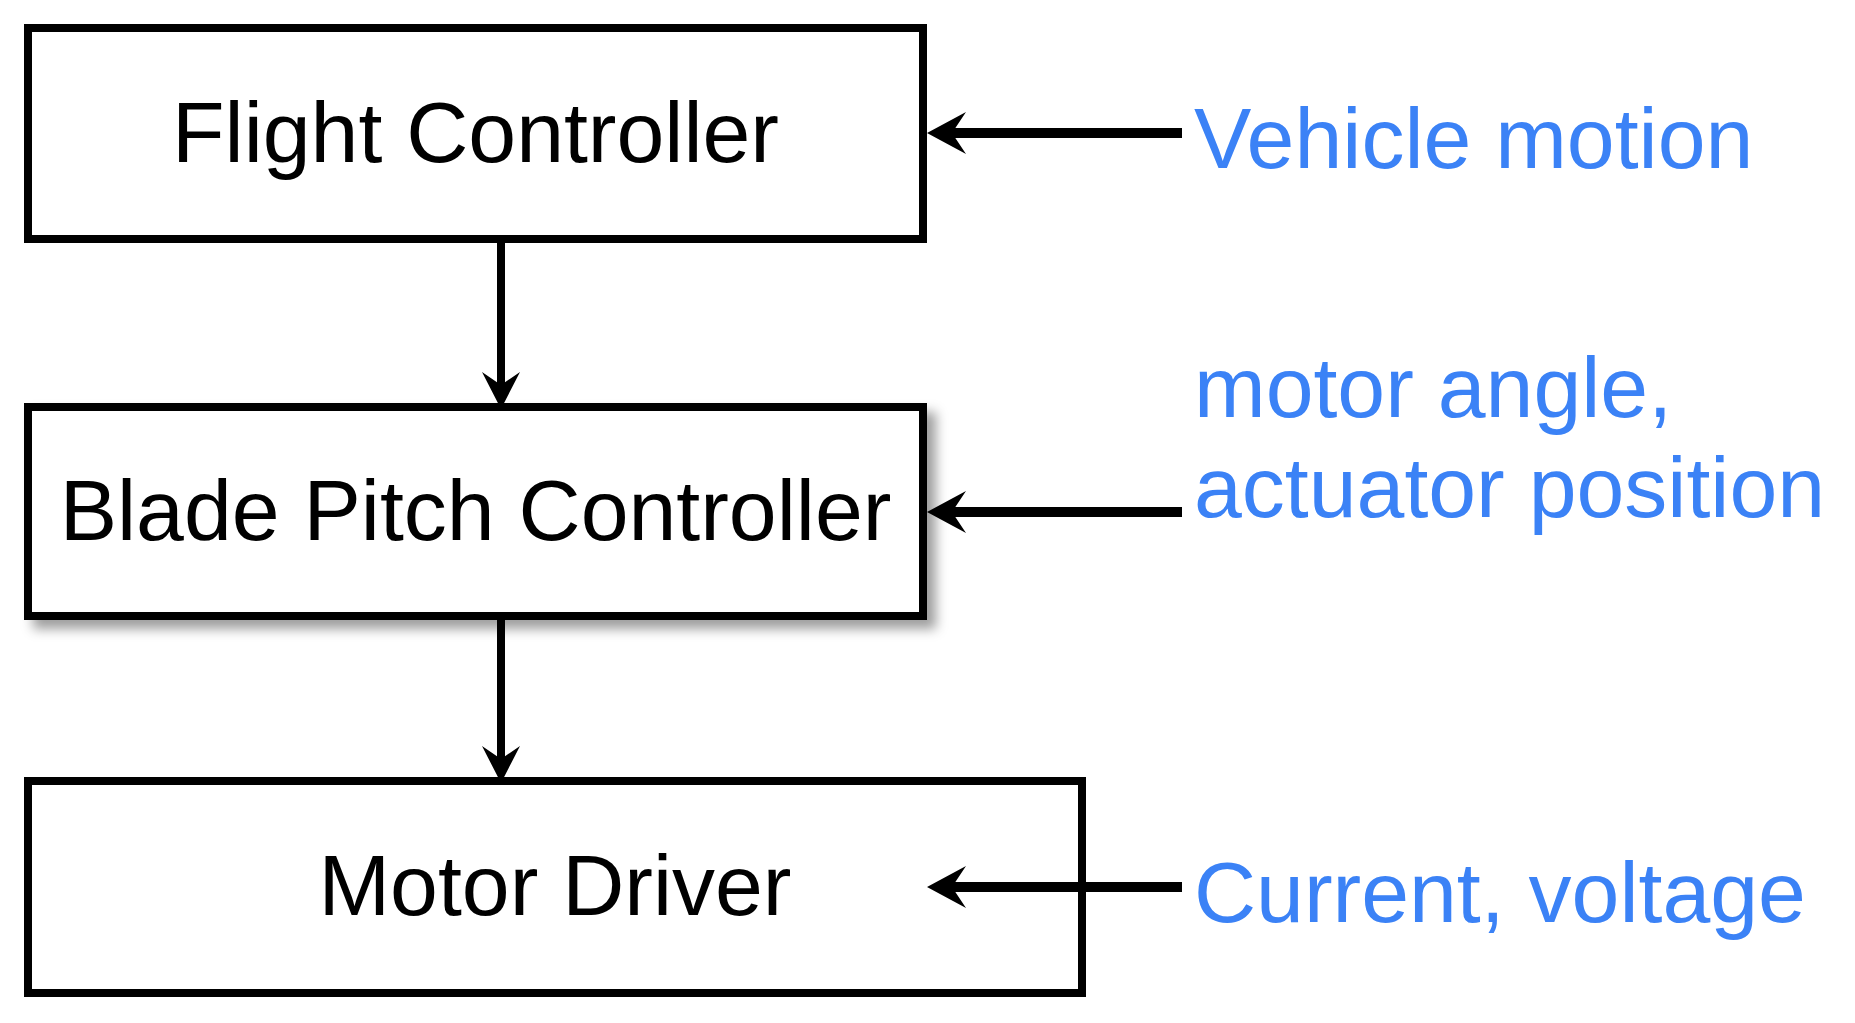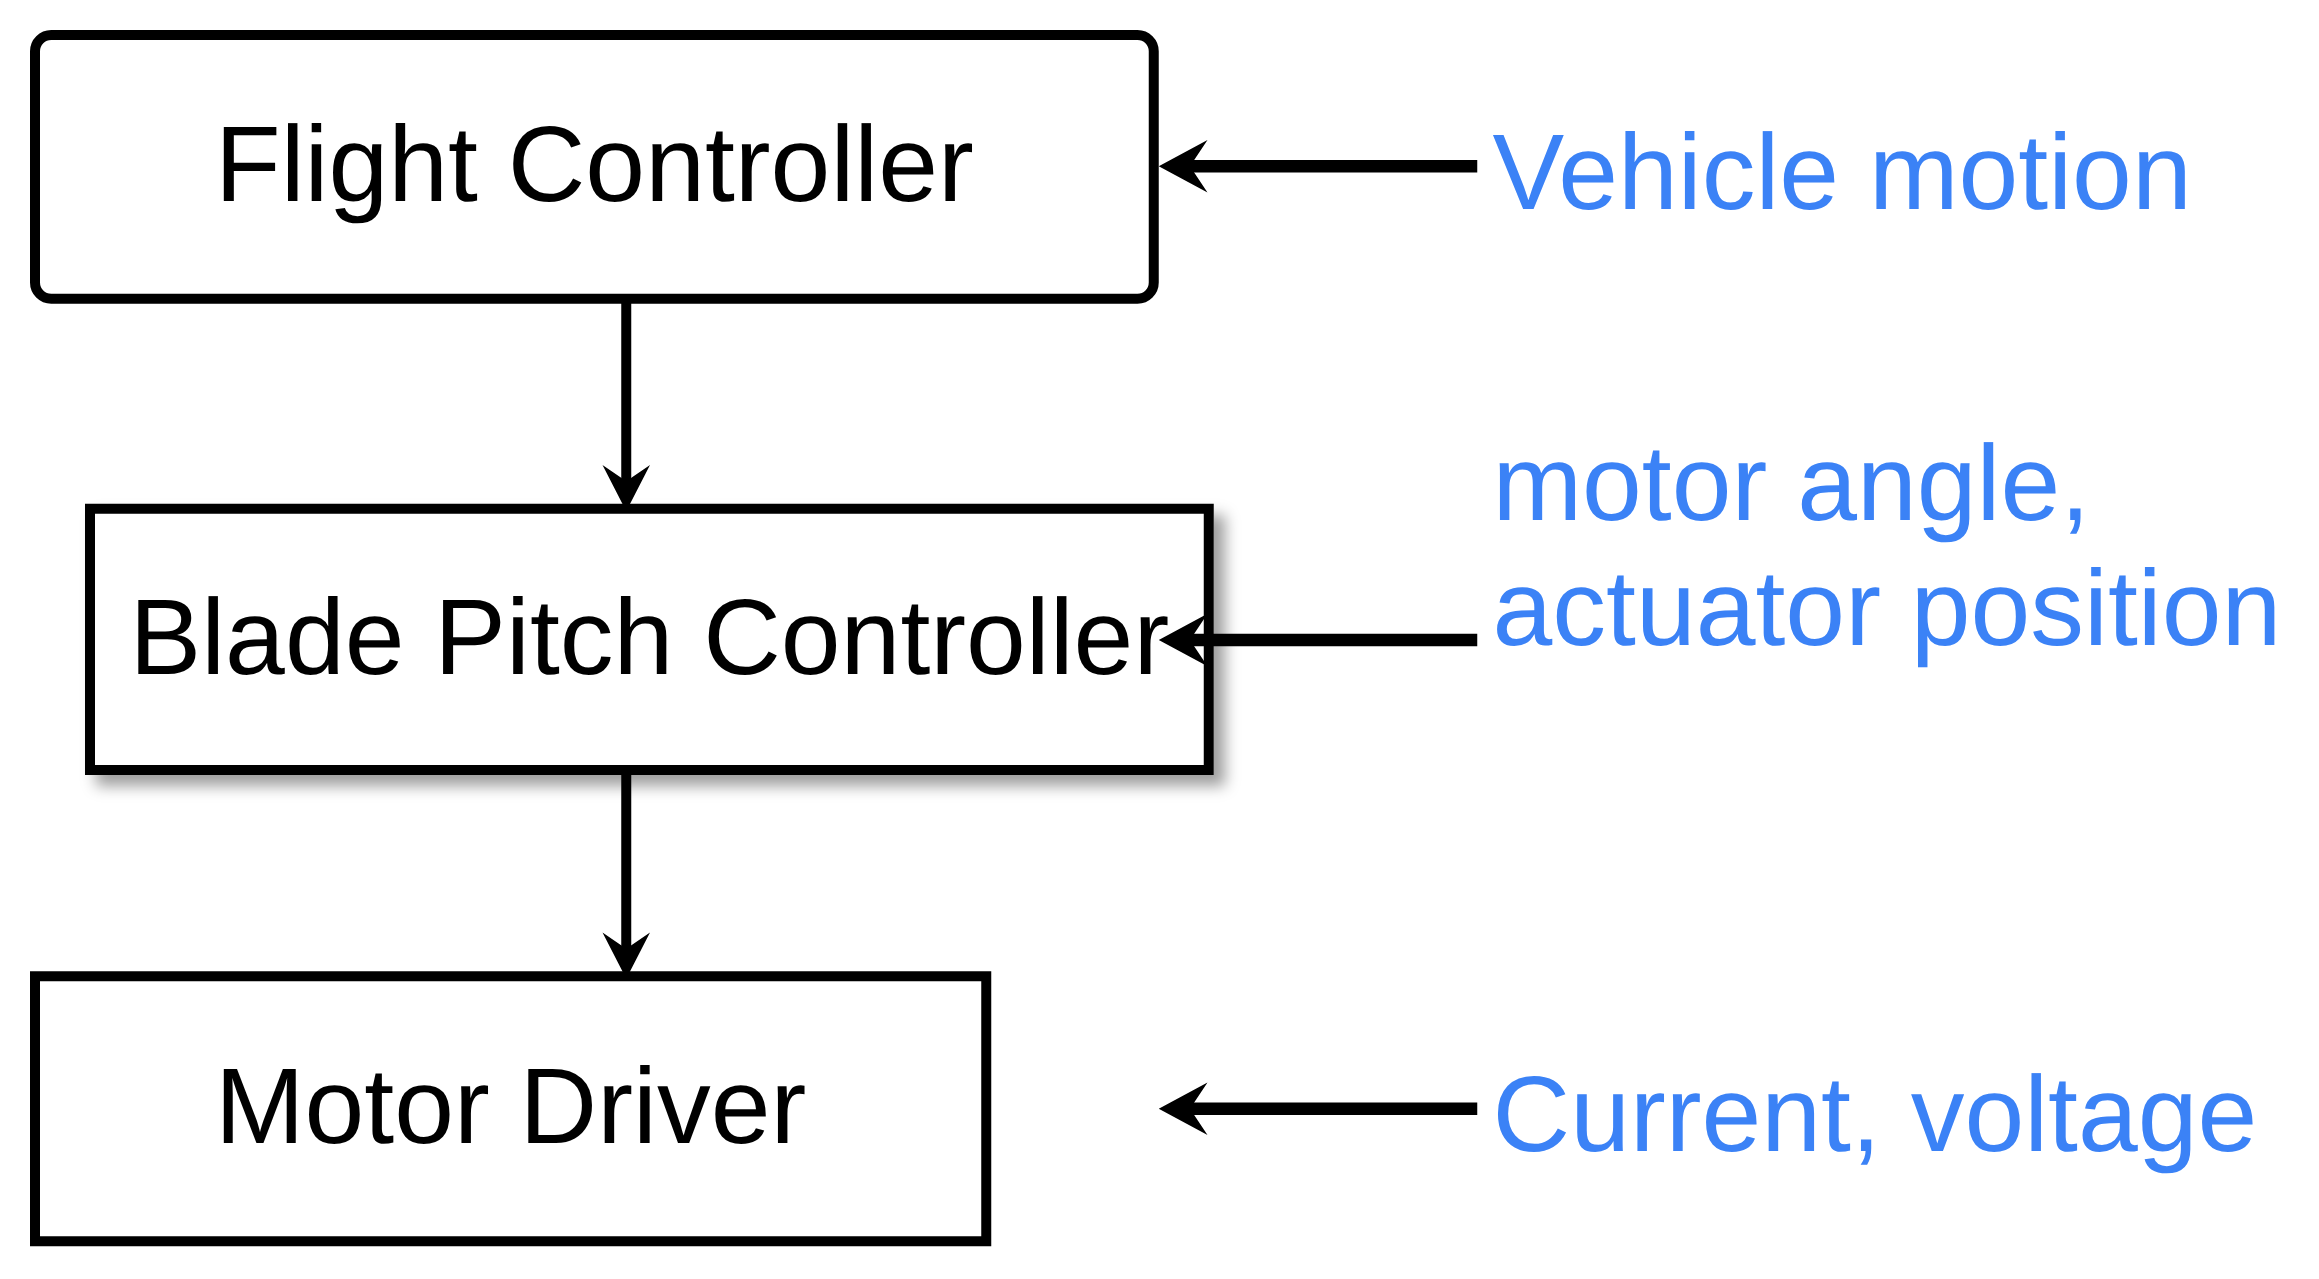--- a/index.html
+++ b/index.html
@@ -26,43 +26,42 @@
     position: absolute;
     box-sizing: border-box;
     background: #ffffff;
     border: 8px solid #000000;
     display: flex;
     align-items: center;
     justify-content: center;
   }
   .node-box.shadowed {
     box-shadow: 9px 9px 11px rgba(0,0,0,0.38);
-    margin-left: 44px;
   }
   .node-label {
     font-size: 86px;
     line-height: 1;
     letter-spacing: 0px;
     white-space: nowrap;
     color: #000000;
     font-weight: 400;
     transform: translateY(-2px);
   }
 
   #box-flight-controller {
     left: 24px;  top: 24px;
-    width: 903px; height: 219px; border-radius: 17px;
+    width: 903px; height: 219px;
   }
   #box-blade-pitch-controller {
     left: 24px;  top: 403px;
     width: 903px; height: 217px;
   }
   #box-motor-driver {
     left: 24px;  top: 777px;
-    width: 769px; height: 220px;
+    width: 1062px; height: 220px;
   }
 
   
   .v-connector {
     position: absolute;
     left: 471px;
     width: 60px;
   }
   #connector-fc-to-bpc { top: 239px; height: 170px; }
   #connector-bpc-to-md { top: 616px; height: 167px; }

